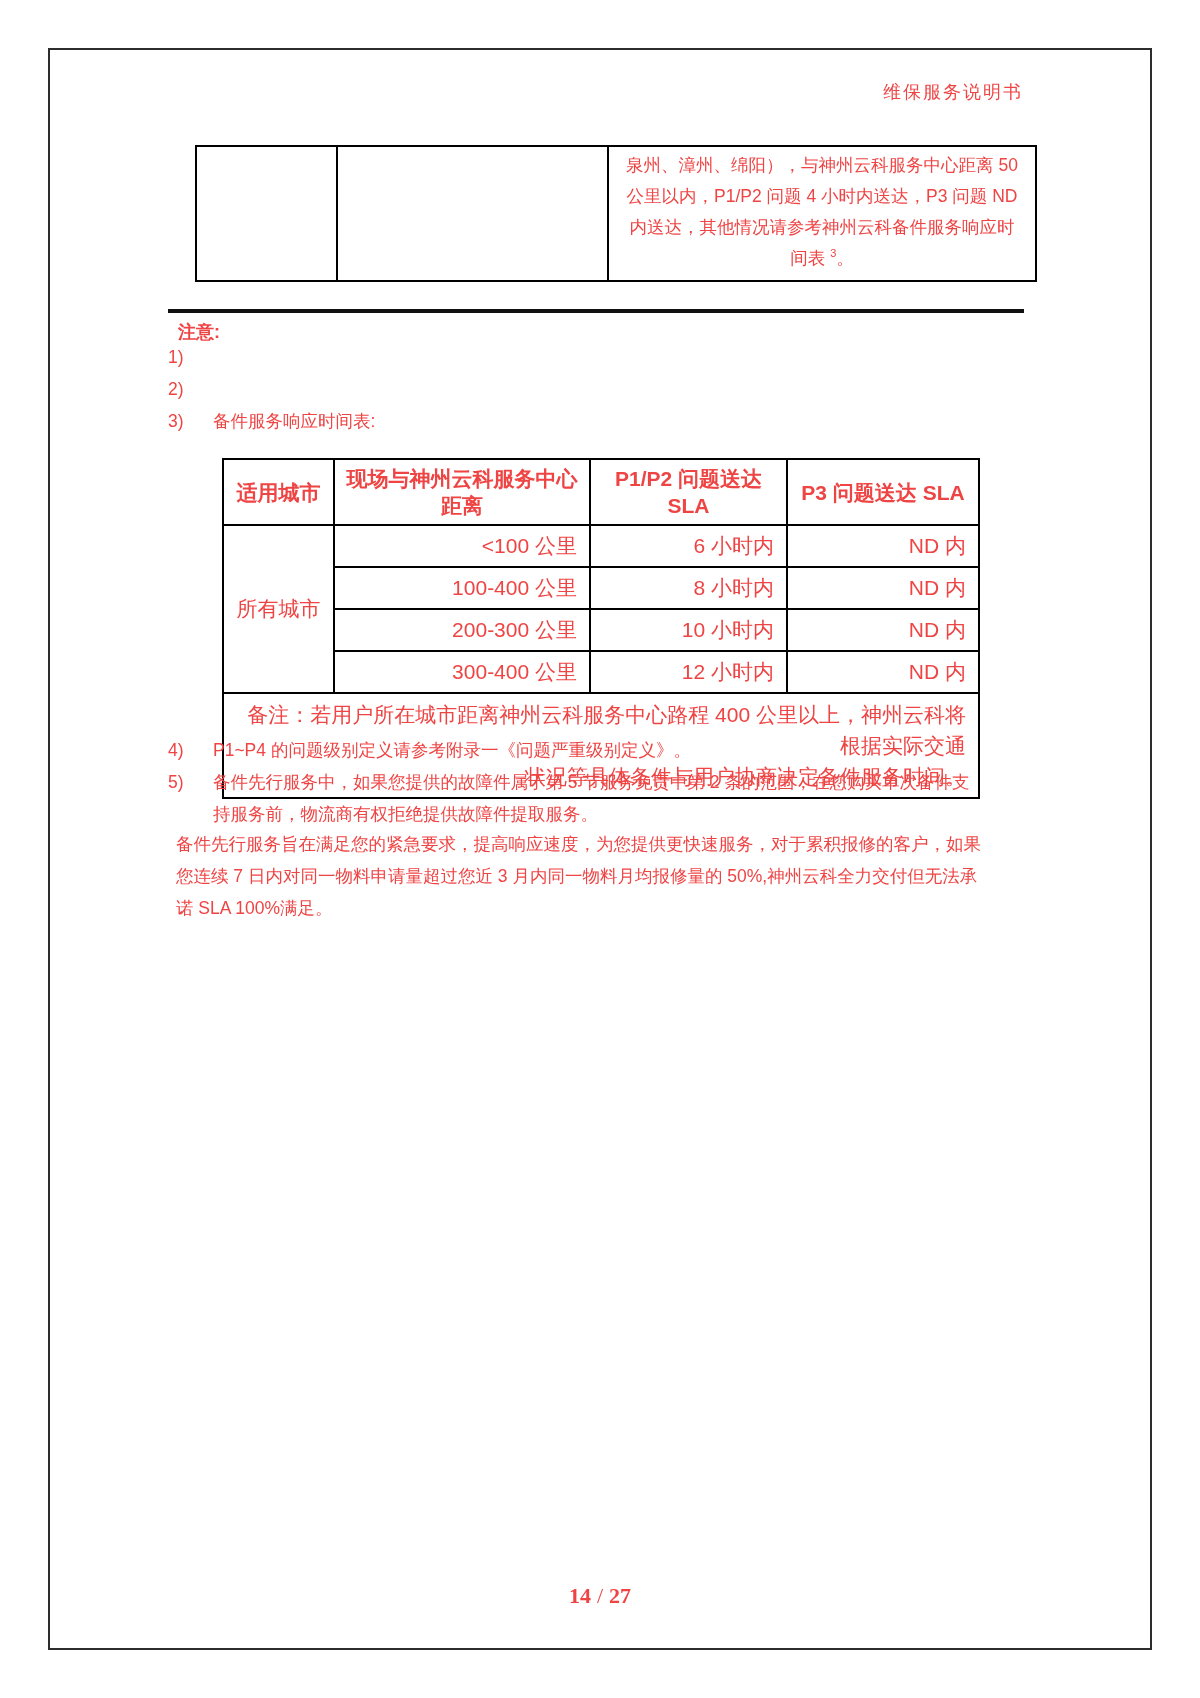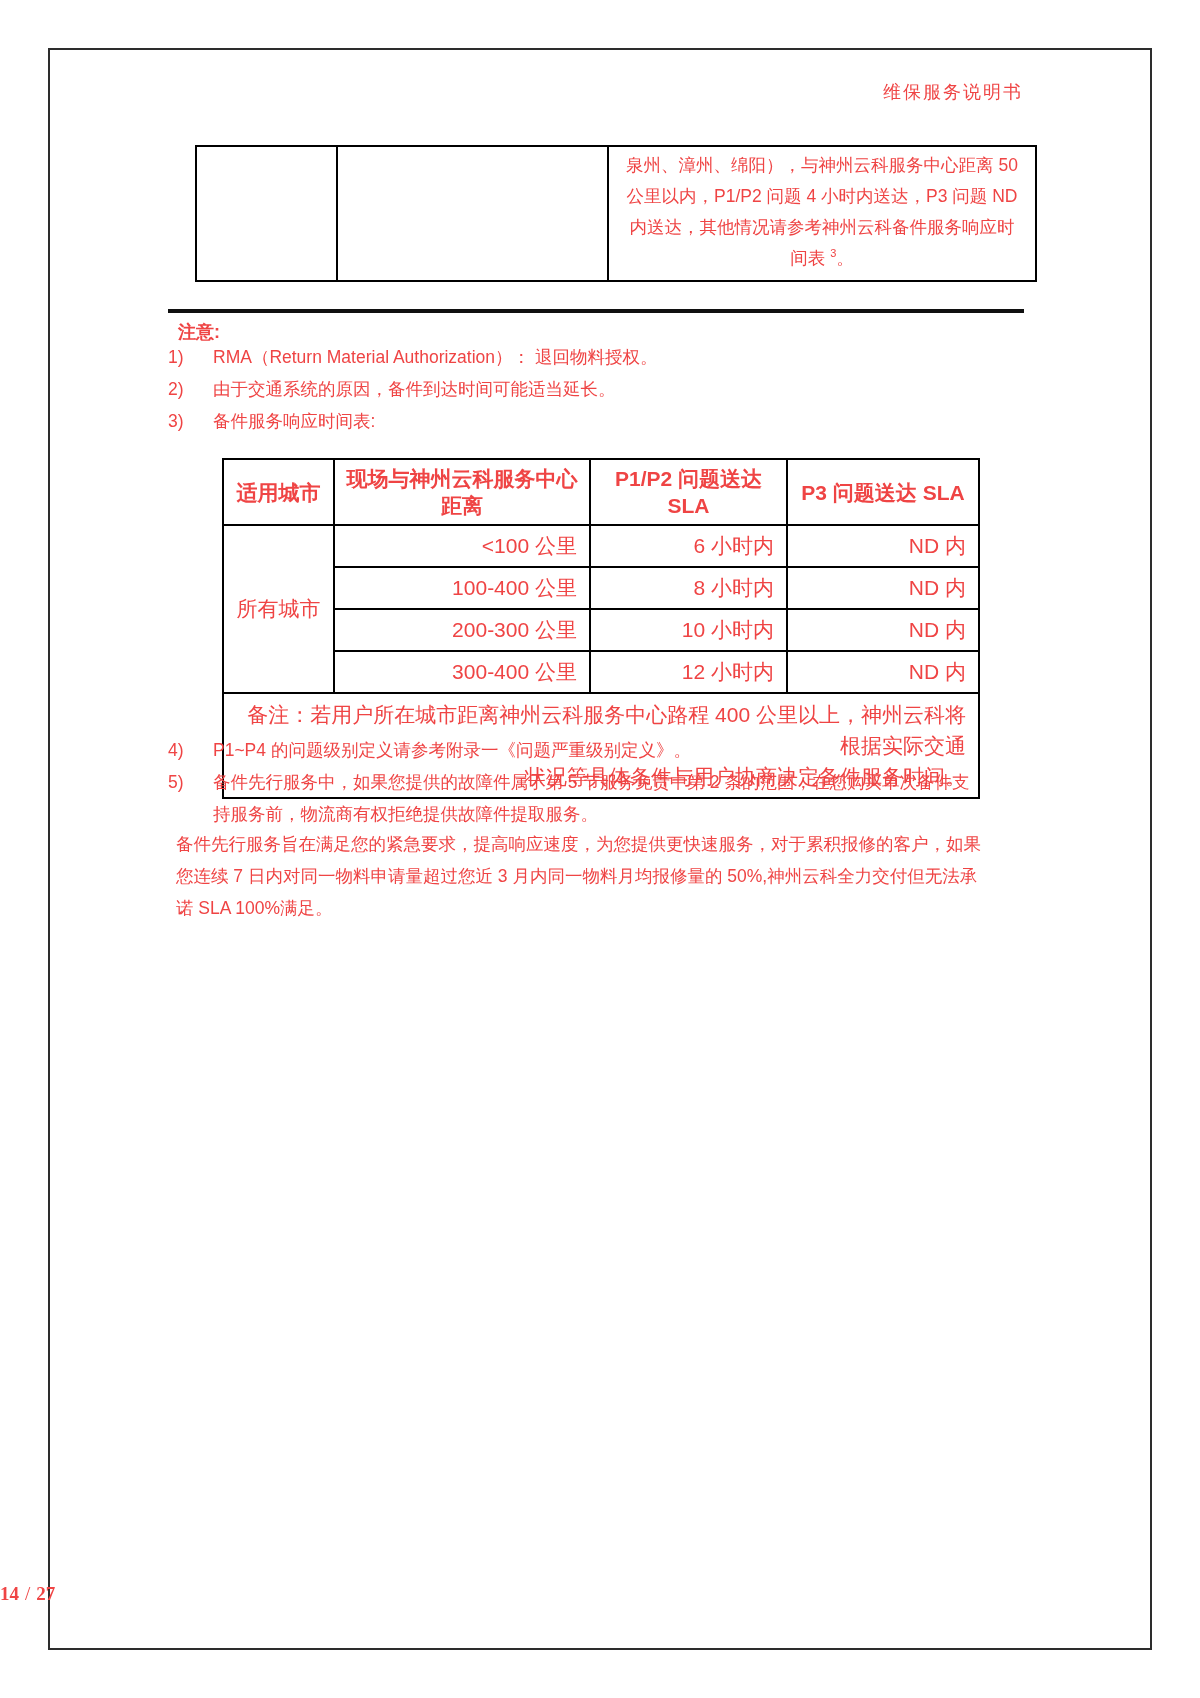--- a/index.html
+++ b/index.html
@@ -57,22 +57,22 @@
   }
   .sla-table td.data { height:32px; padding:4px 12px; text-align:right; vertical-align:middle; }
   .sla-table td.group { text-align:center; vertical-align:middle; padding:0 0; }
   .sla-table td.remark { padding:5px 12px; line-height:31px; white-space:pre-line; text-align:right; }
 
   .closing-paragraph {
     position:absolute; left:176px; top:828px; width:866px;
     font-size:17.5px; line-height:32px; white-space:pre-line;
   }
   .footer {
-    position:absolute; left:0; top:1583px; width:1200px; 
-    font-family:"Liberation Serif","DejaVu Serif",serif; font-size:19px;
+    position:absolute; left:0; top:1583px; width:1200px; text-align:center;
+    font-family:"Liberation Serif","DejaVu Serif",serif; font-size:22px;
   }
   .footer .pg { font-weight:bold; }
   .footer .sep { font-weight:normal; padding:0 6px; }
 </style>
 </head>
 <body>
 
 <div class="page">
 
   <div class="frame"></div>
@@ -96,25 +96,23 @@
     </tr>
   </tbody>
     </table>
 
   <div class="thick-line"></div>
 
   <div class="notice-heading">注意:</div>
 
   <div class="note-item ni-1">
     <span class="num">1)</span>
-    <span class="txt">RMA（Return Material Authorization）： 退回物料授权。</span>
   </div>
   <div class="note-item ni-2">
     <span class="num">2)</span>
-    <span class="txt">由于交通系统的原因，备件到达时间可能适当延长。</span>
   </div>
   <div class="note-item ni-3">
     <span class="num">3)</span>
     <span class="txt">备件服务响应时间表:</span>
   </div>
 
   <table class="sla-table">
     <colgroup>
       <col style="width:111px">
         <col style="width:256px">

